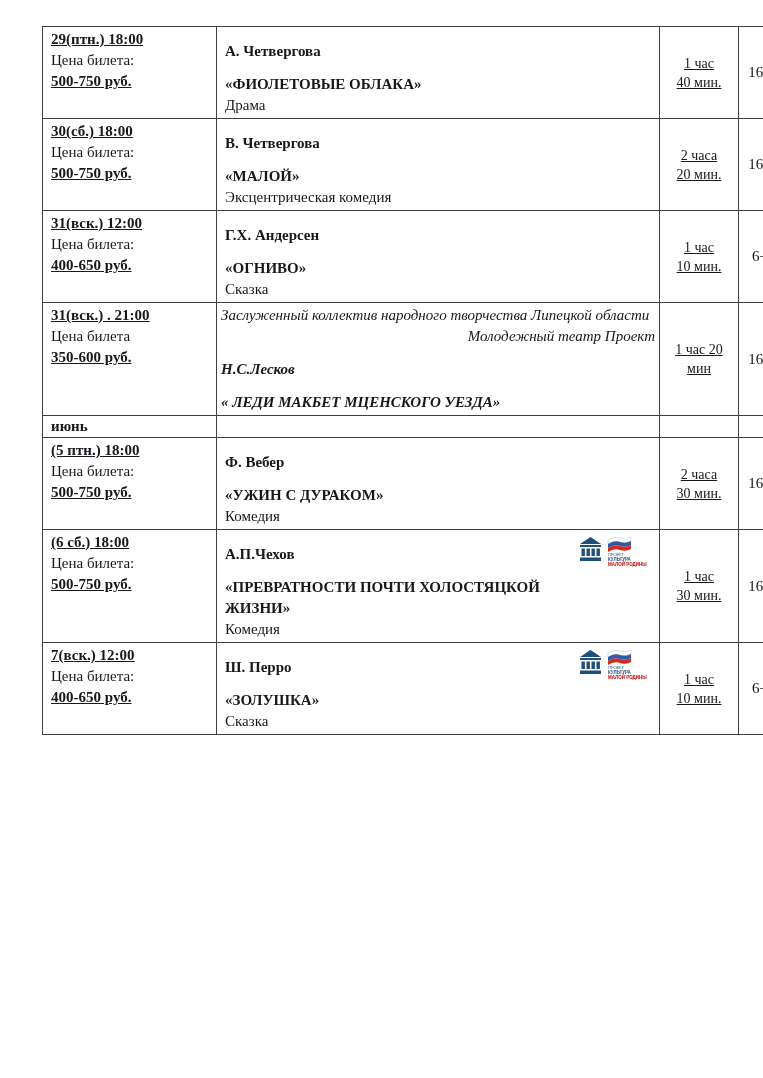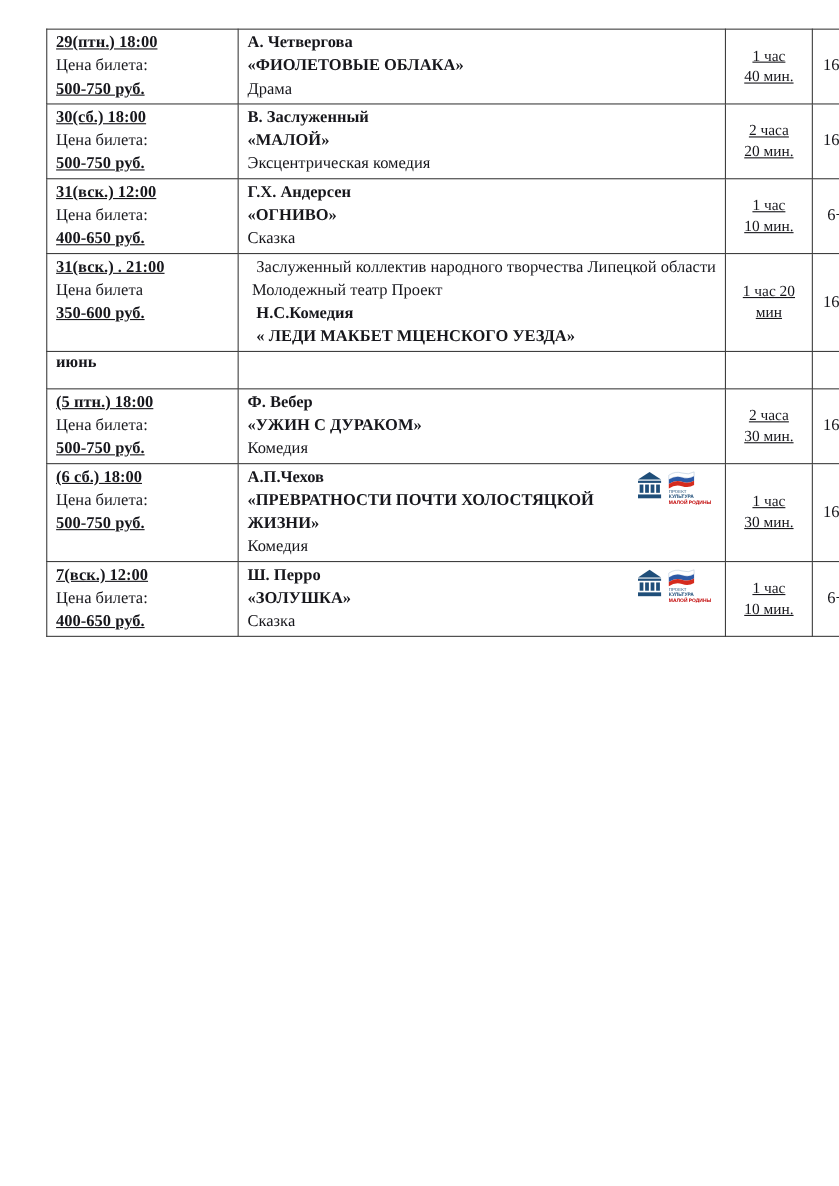--- a/index.html
+++ b/index.html
@@ -13,29 +13,29 @@
   }
   .schedule-table td{
     border:1px solid #3f3f3f;vertical-align:top;overflow:hidden;
     padding:2px 4px 2px 8px;font-size:15px;line-height:21px;
   }
   td.c-date{width:161px;}
   td.c-show{width:430px;}
   td.c-dur{width:74px;text-align:center;vertical-align:middle;padding:2px 2px;font-size:14px;line-height:19px;text-decoration:underline;}
   td.c-age{width:40px;text-align:center;vertical-align:middle;padding:2px 1px;font-size:15px;}
   .date-line,.price-line{font-weight:bold;text-decoration:underline;}
-  .author-line,.title-line{font-weight:bold;}
+  .author-line,.title-line{font-weight:bold;margin-top:12px;}
   .title-line{text-transform:none;}
   .month-cell{font-weight:bold;}
   .ensemble-1{white-space:nowrap;overflow:hidden;padding-left:4px;}
-  .ensemble-2{text-align:left;}
+  .ensemble-2{text-align:right;}
   .show-cell{position:relative;}
   .title-narrow{display:block;max-width:332px;}
   .project-logo{position:absolute;top:5px;right:4px;width:76px;height:32px;}
-  .r-month td{padding-top:0;padding-bottom:12px;}
+  .r-month td{padding-top:0;padding-bottom:0;}
 </style>
 </head>
 <body>
 
 <table class="schedule-table">
 
   <tbody>
       <tr style="height:61px;">
     <td class="c-date">
       <div class="date-line">29(птн.) 18:00</div>
@@ -54,21 +54,21 @@
     <td class="c-age">16+</td>
   </tr>
 
   <tr style="height:63px;">
     <td class="c-date">
       <div class="date-line">30(сб.) 18:00</div>
       <div>Цена билета:</div>
       <div class="price-line">500-750 руб.</div>
     </td>
     <td class="c-show show-cell">
-      <div class="author-line">В. Заслуженный</div>
+      <div class="author-line">В. Четвергова</div>
       <div class="title-line">«МАЛОЙ»</div>
       <div>Эксцентрическая комедия</div>
     </td>
     <td class="c-dur">
       <div>2 часа</div>
       <div>20 мин.</div>
     </td>
     <td class="c-age">16+</td>
   </tr>
 
@@ -89,24 +89,24 @@
     </td>
     <td class="c-age">6+</td>
   </tr>
 
   <tr style="height:72px;">
     <td class="c-date">
       <div class="date-line">31(вск.) . 21:00</div>
       <div>Цена билета</div>
       <div class="price-line">350-600 руб.</div>
     </td>
-    <td class="c-show show-cell" style="padding-left:12px;">
+    <td class="c-show show-cell" style="padding-left:0;font-style:italic;">
       <div class="ensemble-1">Заслуженный коллектив народного творчества Липецкой области</div>
       <div class="ensemble-2">Молодежный театр Проект</div>
-      <div class="author-line" style="padding-left:4px;">Н.С.Комедия</div>
+      <div class="author-line" style="padding-left:4px;">Н.С.Лесков</div>
       <div class="title-line" style="padding-left:4px;">« ЛЕДИ МАКБЕТ МЦЕНСКОГО УЕЗДА»</div>
     </td>
     <td class="c-dur">
       <div>1 час 20</div>
       <div>мин</div>
     </td>
     <td class="c-age">16+</td>
   </tr>
 
   <tr class="r-month" style="height:21px;">

